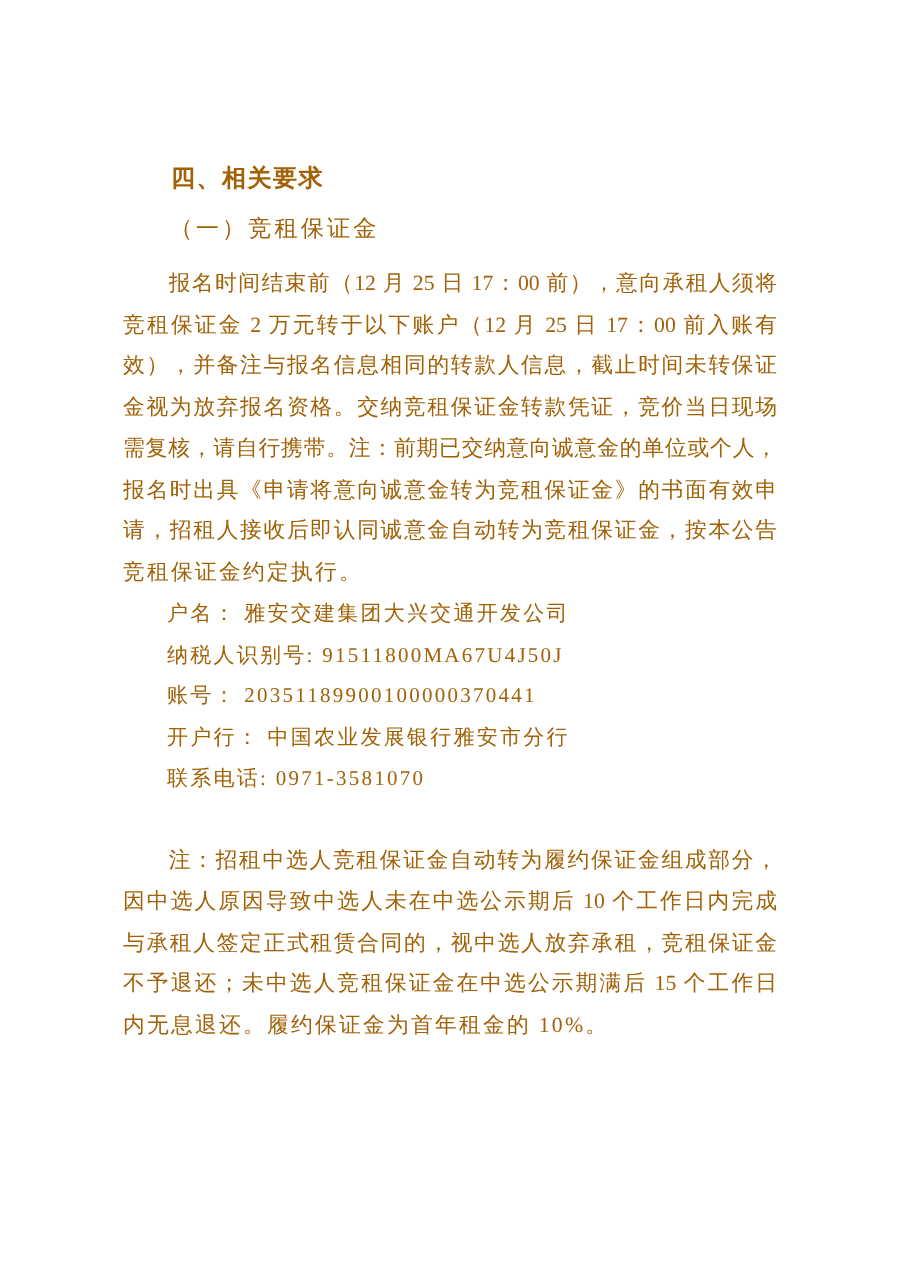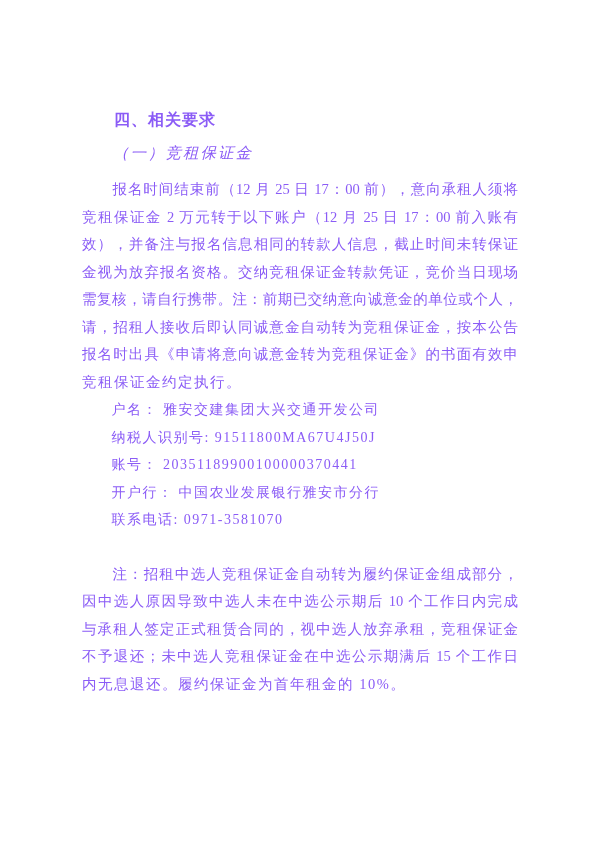--- a/index.html
+++ b/index.html
@@ -6,41 +6,40 @@
     margin: 0;
     padding: 0;
     background: #ffffff;
   }
   .page {
     position: relative;
     width: 600px;
     height: 848px;
     box-sizing: border-box;
     background: #ffffff;
-    color: #8b5cf6;
+    color: #a16207;
     padding: 106px 82px 0 82px;
     font-family: "Liberation Serif", "DejaVu Serif", serif;
     overflow: hidden;
   }
   .h1 {
     font-family: "Liberation Sans", "DejaVu Sans", sans-serif;
     font-weight: 700;
     font-size: 16px;
     line-height: 28px;
     letter-spacing: 1px;
     text-indent: 2em;
     margin-bottom: 5px;
   }
   .h2 {
     font-size: 15.5px;
     line-height: 28px;
     letter-spacing: 2px;
     text-indent: 2em;
     margin-bottom: 9px;
-    font-style: italic;
   }
   .jline {
     font-size: 14.5px;
     line-height: 27.5px;
     text-align: justify;
     text-align-last: justify;
     text-justify: inter-ideograph;
   }
   .jline.first { text-indent: 2.1em; }
   .jline.end {
@@ -64,22 +63,22 @@
   <div class="h1">四、相关要求</div>
 
   <div class="h2">（一）竞租保证金</div>
 
   <div>
     <div class="jline first">报名时间结束前（12 月 25 日 17：00 前），意向承租人须将</div>
     <div class="jline">竞租保证金 2 万元转于以下账户（12 月 25 日 17：00 前入账有</div>
     <div class="jline">效），并备注与报名信息相同的转款人信息，截止时间未转保证</div>
     <div class="jline">金视为放弃报名资格。交纳竞租保证金转款凭证，竞价当日现场</div>
     <div class="jline">需复核，请自行携带。注：前期已交纳意向诚意金的单位或个人，</div>
+    <div class="jline">报名时出具《申请将意向诚意金转为竞租保证金》的书面有效申</div>
     <div class="jline">请，招租人接收后即认同诚意金自动转为竞租保证金，按本公告</div>
-    <div class="jline">报名时出具《申请将意向诚意金转为竞租保证金》的书面有效申</div>
     <div class="jline end">竞租保证金约定执行。</div>
   </div>
 
   <div>
     <div class="iline">户名： 雅安交建集团大兴交通开发公司</div>
     <div class="iline">纳税人识别号: 91511800MA67U4J50J</div>
     <div class="iline">账号： 20351189900100000370441</div>
     <div class="iline">开户行： 中国农业发展银行雅安市分行</div>
     <div class="iline">联系电话: 0971-3581070</div>
   </div>

